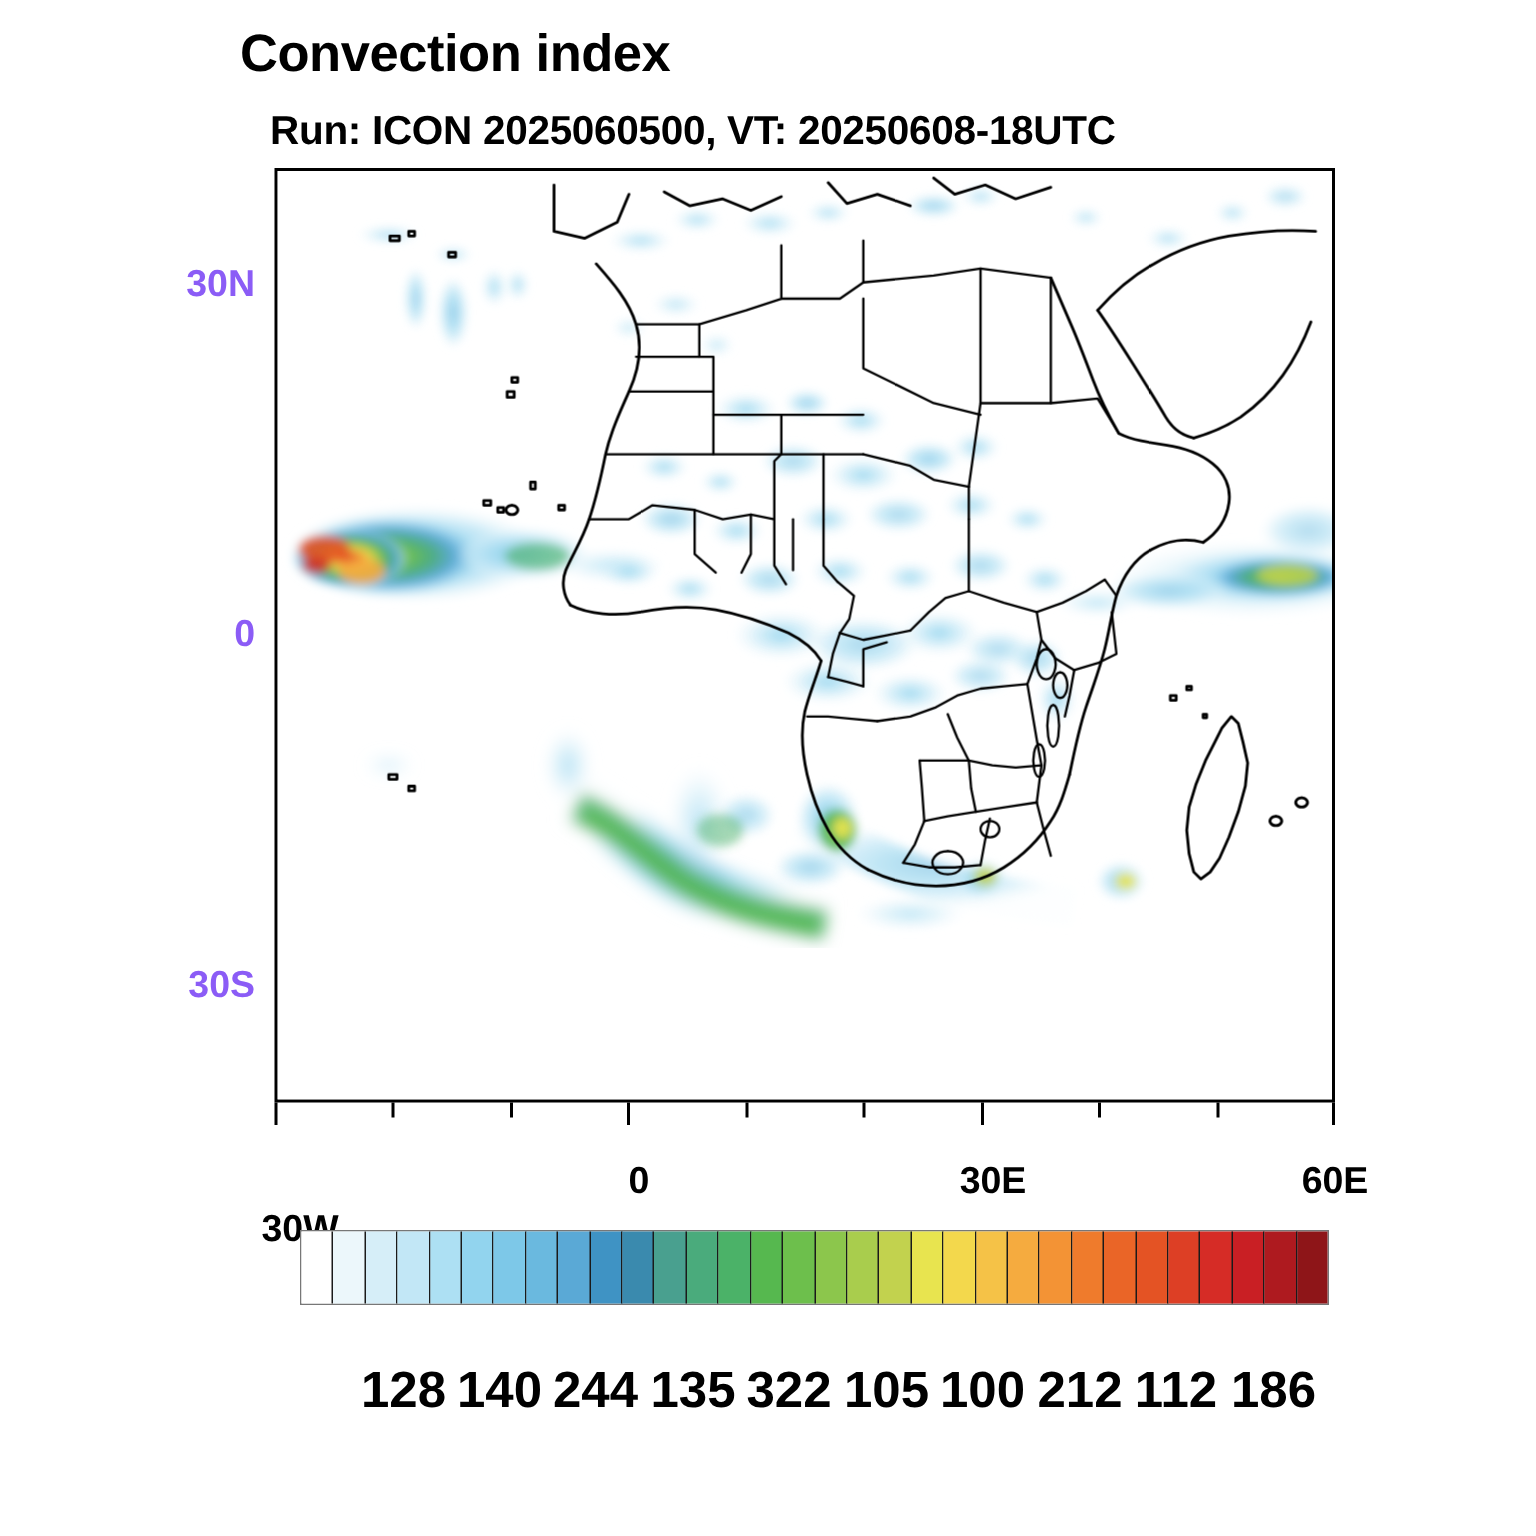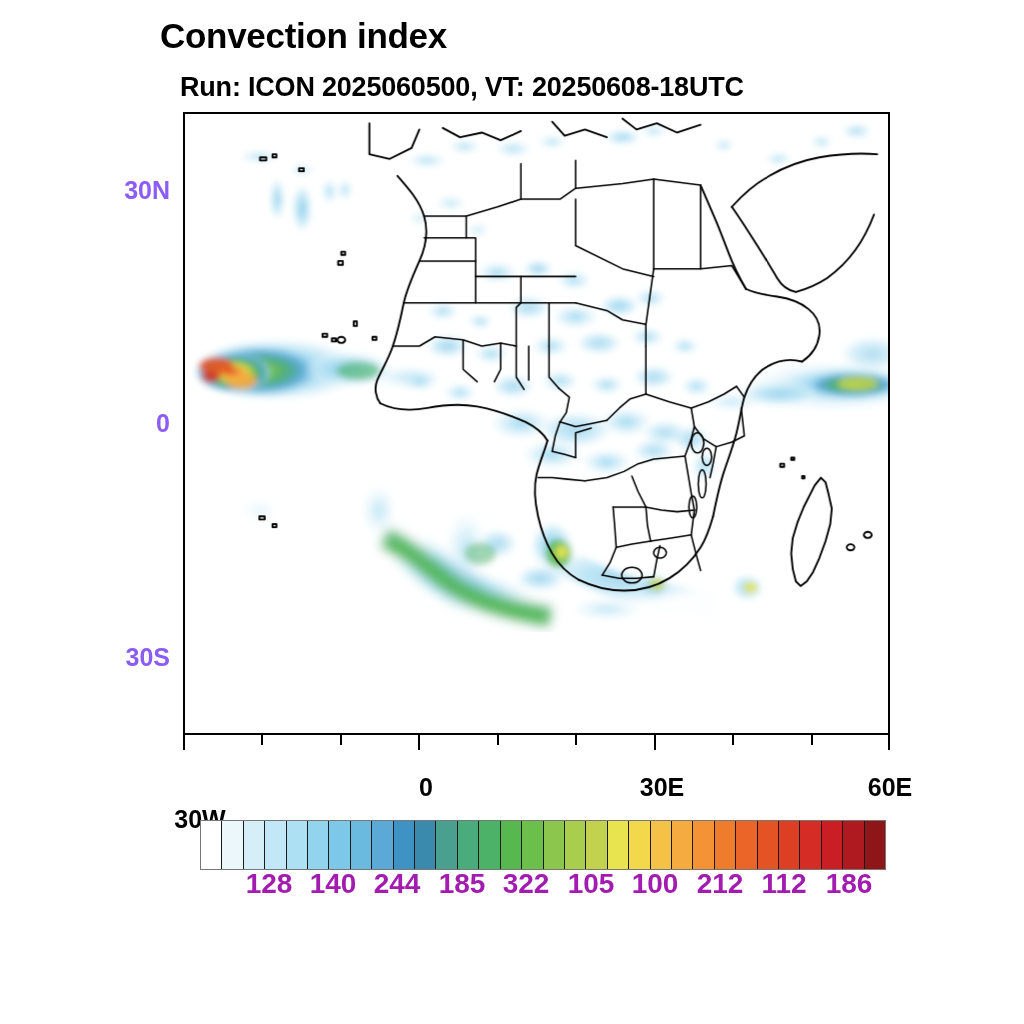--- a/index.html
+++ b/index.html
@@ -46,21 +46,21 @@
 
   
   #cbar{
     position:absolute;left:200px;top:820px;width:686px;height:50px;
     border:1px solid #777;box-sizing:border-box;
     display:flex;background:#fff;
   }
   #cbar .cell{flex:1 1 0;height:100%;border-right:1px solid #1a1a1a;box-sizing:border-box;}
   #cbar .cell:last-child{border-right:none;}
   .cblab{
-    position:absolute;top:868px;font-size:28px;font-weight:bold;color:#a21caf;
+    position:absolute;top:908px;font-size:34px;font-weight:bold;color:#000000;
     white-space:nowrap;transform:translateX(-50%);
   }
 </style>
 </head>
 <body>
 
 <div id="root">
 
   <div id="title">Convection index</div>
   <div id="subtitle">Run: ICON 2025060500,  VT: 20250608-18UTC</div>
@@ -411,21 +411,21 @@
       <div class="cell" style="background: rgb(221, 63, 37);"></div>
       <div class="cell" style="background: rgb(214, 44, 38);"></div>
       <div class="cell" style="background: rgb(201, 31, 36);"></div>
       <div class="cell" style="background: rgb(174, 26, 31);"></div>
       <div class="cell" style="background: rgb(142, 21, 24);"></div>
     </div>
 
   <div class="cblab" style="left:269px;">128</div>
   <div class="cblab" style="left:333px;">140</div>
   <div class="cblab" style="left:397px;">244</div>
-  <div class="cblab" style="left:462px;">185</div>
+  <div class="cblab" style="left:462px;">135</div>
   <div class="cblab" style="left:526px;">322</div>
   <div class="cblab" style="left:591px;">105</div>
   <div class="cblab" style="left:655px;">100</div>
   <div class="cblab" style="left:720px;">212</div>
   <div class="cblab" style="left:784px;">112</div>
   <div class="cblab" style="left:849px;">186</div>
 
 </div>
 
 </body></html>

